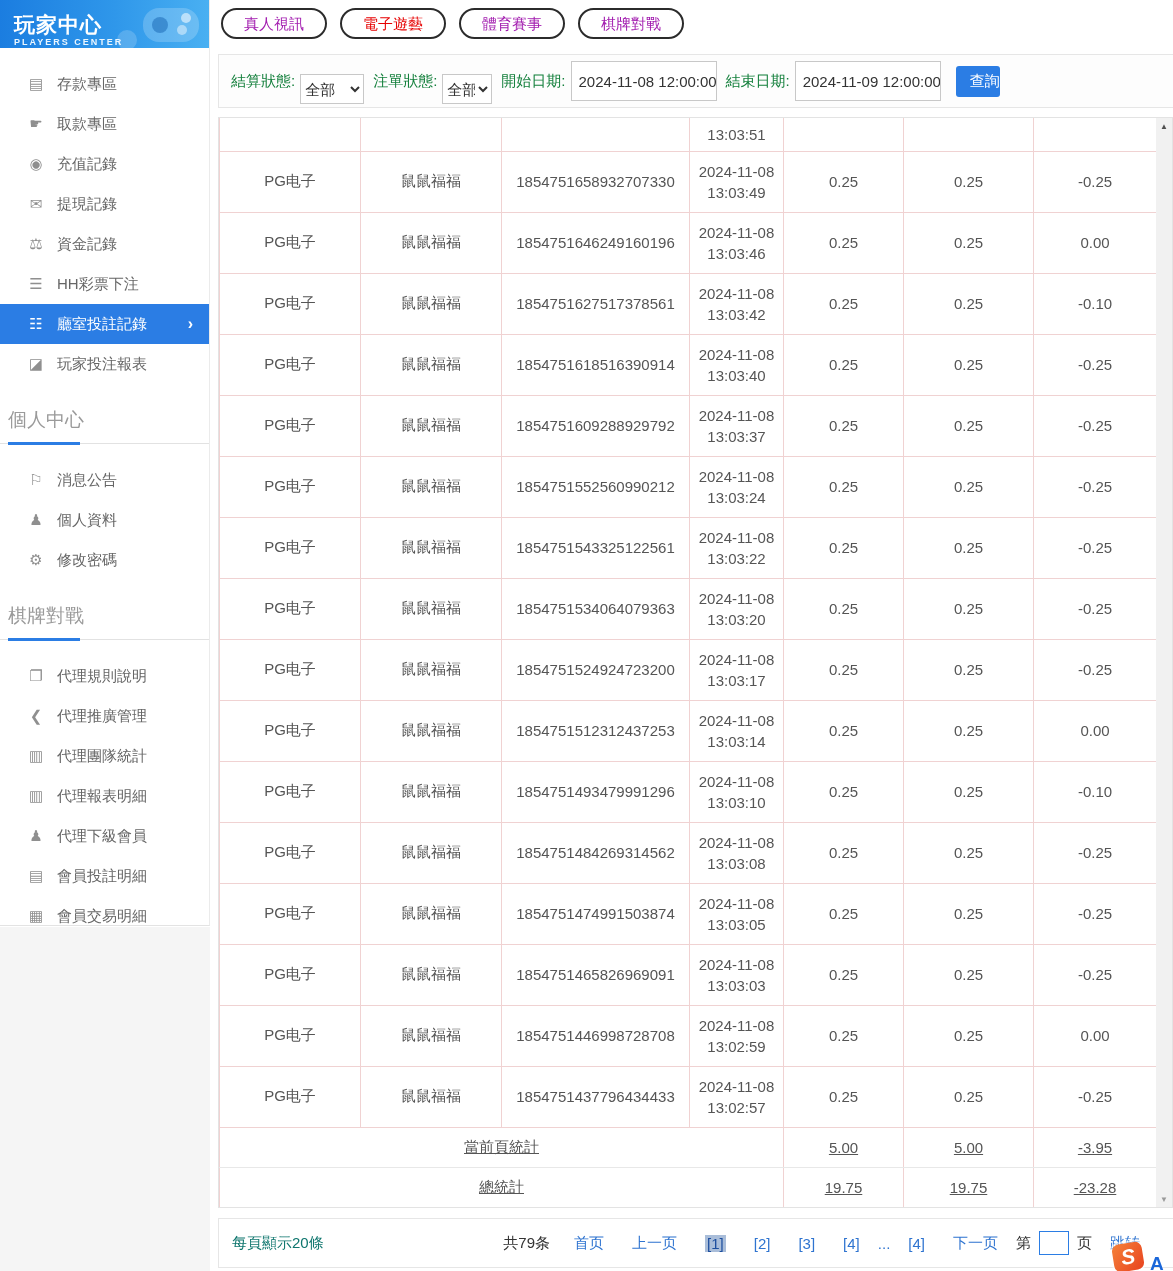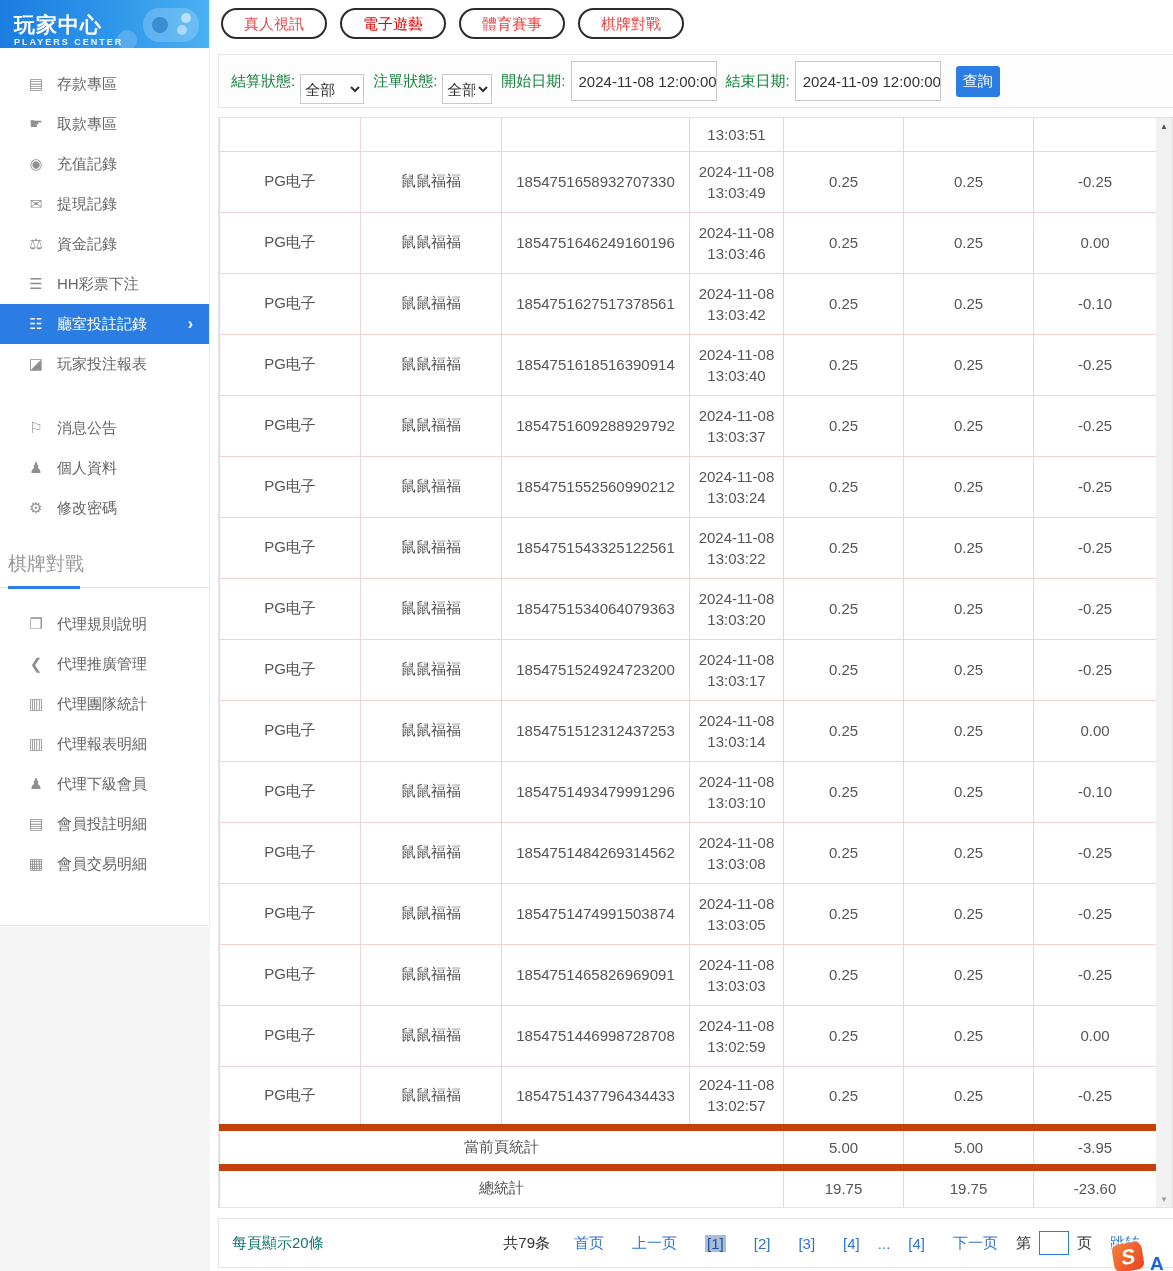--- a/index.html
+++ b/index.html
@@ -33,43 +33,43 @@
   .mi-label { flex:1; }
   .chevron { display:none; padding-right:16px; font-size:16px; font-weight:bold; }
   .menu-item.active { background:#2b7de4; color:#fff; }
   .menu-item.active .mi-icon { color:#fff; }
   .menu-item.active .chevron { display:block; color:#fff; }
 
   
   .content { position:absolute; left:210px; top:0; width:963px; height:1271px; }
   .tabbar { padding:8px 0 0 11px; }
   .tab-pill { display:inline-block; height:31px; line-height:27px; padding:0 21px; margin-right:13px;
-    border:2px solid #2b2b2b; border-radius:16px; background:#fff; font-size:15px; color:#ef4444; cursor:pointer; }
+    border:2px solid #2b2b2b; border-radius:16px; background:#fff; font-size:15px; color:#a21caf; cursor:pointer; }
   .tab-pill.active { color:#e60000; }
 
   .filterbox { position:absolute; left:8px; top:54px; width:962px; height:54px;
     border:1px solid #e6e6e6; background:#fdfdfd; display:flex; align-items:center; padding-left:12px; }
   .f-label { font-size:15px; color:#15803d; margin-right:5px; }
   .f-select { height:30px; border:1px solid #c8c8c8; background:#fff; font-size:15px; color:#333; margin-right:9px;margin-top:16px; }
   .f-select.wide { width:64px; }
   .f-select.narrow { width:50px; }
   .f-input { height:40px; width:146px; border:1px solid #c8c8c8; font-size:15px; color:#333;
     padding-left:7px; margin-right:9px; font-family:inherit; }
   .f-btn { width:44px; height:31px; margin-left:6px; background:#2b7de4; color:#fff; border:none;
-    border-radius:3px; font-size:15px; cursor:pointer; }
+    border-radius:3px; font-size:15px; cursor:pointer;text-align:right; }
 
   .tablewrap { position:absolute; left:8px; top:117px; width:955px; height:1091px;
     border:1px solid #e3e3e3; background:#fff; overflow:hidden; }
   table.bets { border-collapse:collapse; width:937px; table-layout:fixed; }
   table.bets td { border:1px solid #f0d2d2; text-align:center; vertical-align:middle;
     font-size:15px; color:#555; overflow:hidden; }
   tr.partial-row td { height:33px; border-top:none; }
   tr.data-row td { height:61px; }
   .time-line { line-height:21px; }
-  tr.summary-row td { height:40px; border-top:7px solid #c2410c; border-bottom:1px solid #e8e8e8; }
+  tr.summary-row td { height:40px; border-top:1px solid #c2410c; border-bottom:1px solid #e8e8e8;text-decoration:underline; }
   .vscroll { position:absolute; right:0; top:0; width:16px; height:100%; background:#f1f1f1;
     display:flex; flex-direction:column; justify-content:space-between; }
   .scroll-btn { height:16px; display:flex; align-items:center; justify-content:center;
     font-size:8px; cursor:pointer; }
   .scroll-btn.up { color:#505050; }
   .scroll-btn.down { color:#9a9a9a; }
 
   .pagebar { position:absolute; left:8px; top:1218px; width:962px; height:50px;
     border:1px solid #e6e6e6; background:#fff; display:flex; align-items:center;
     justify-content:space-between; padding:0 25px 0 13px; }
@@ -138,20 +138,21 @@
         <span class="mi-label">廳室投註記錄</span>
         <span class="chevron">›</span>
       </div>
         <div class="menu-item">
         <span class="mi-icon">◪</span>
         <span class="mi-label">玩家投注報表</span>
 
       </div>
       </div>
 
+    <div class="section-title">個人中心</div>
     <div class="menu-list">
 
     <div class="menu-item">
         <span class="mi-icon">⚐</span>
         <span class="mi-label">消息公告</span>
 
       </div>
         <div class="menu-item">
         <span class="mi-icon">♟</span>
         <span class="mi-label">個人資料</span>
@@ -449,21 +450,21 @@
           <tr class="summary-row">
             <td colspan="4">當前頁統計</td>
             <td>5.00</td>
             <td>5.00</td>
             <td>-3.95</td>
           </tr>
           <tr class="summary-row">
             <td colspan="4">總統計</td>
             <td>19.75</td>
             <td>19.75</td>
-            <td>-23.60</td>
+            <td>-23.28</td>
           </tr>
         </tbody>
       </table>
       <div class="vscroll">
         <div class="scroll-btn up">▲</div>
         <div class="scroll-btn down">▼</div>
       </div>
     </div>
 
     <div class="pagebar">

